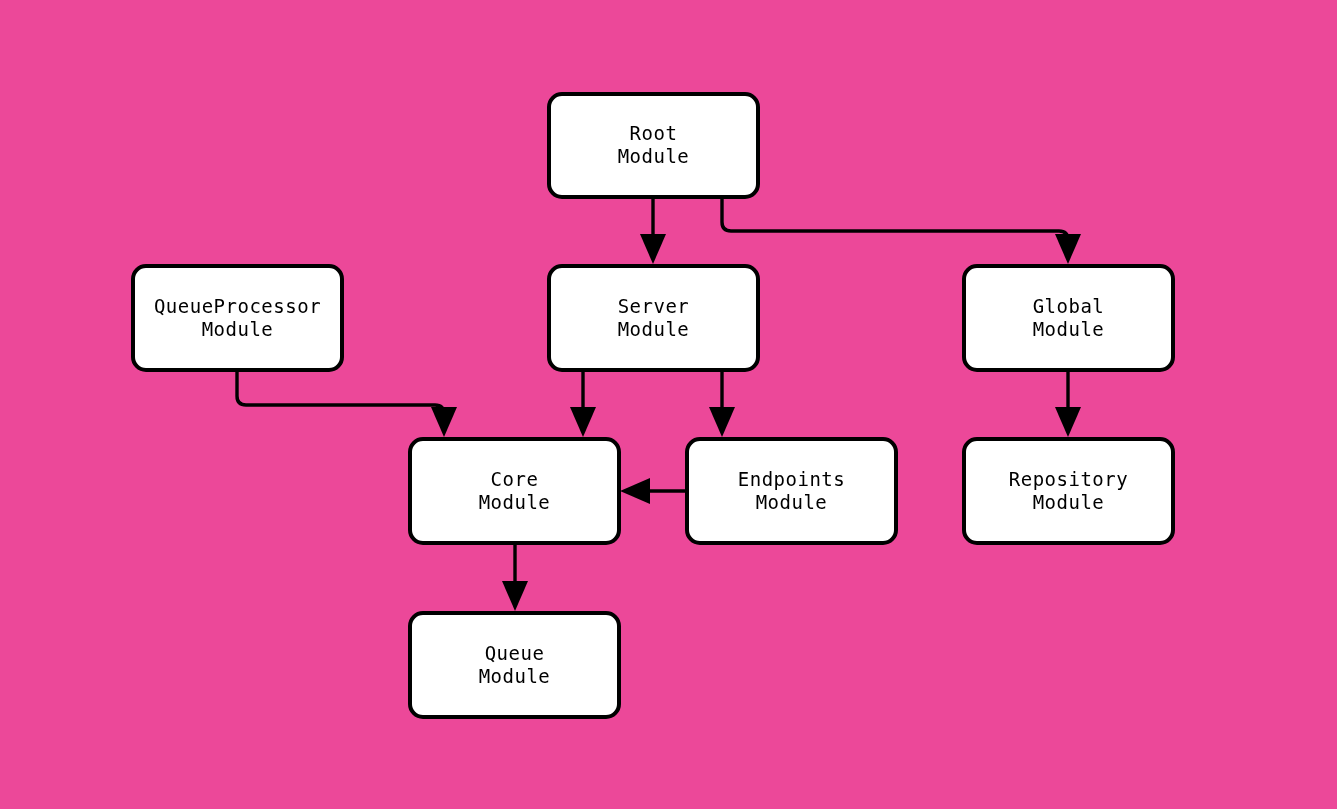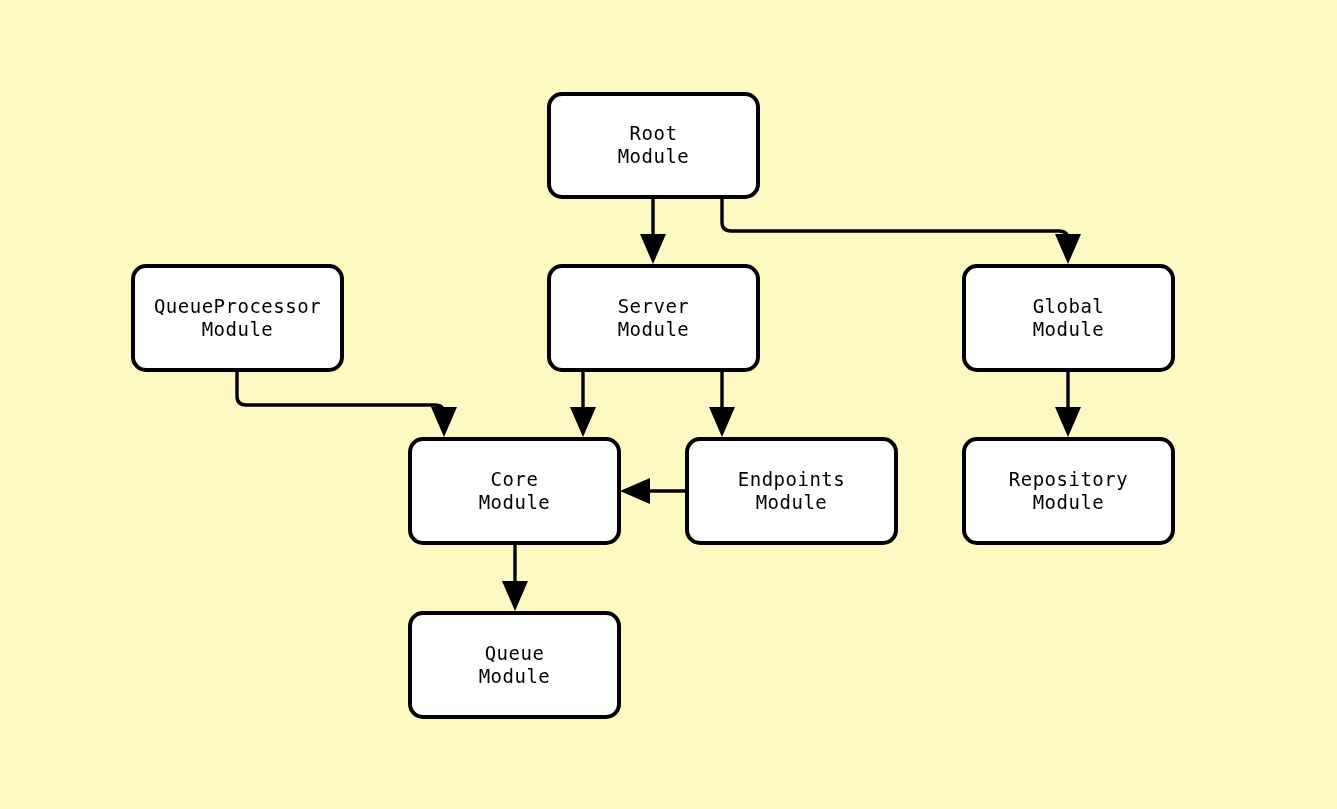--- a/index.html
+++ b/index.html
@@ -10,21 +10,21 @@
   body {
     width: 1337px;
     height: 809px;
     font-family: "DejaVu Sans Mono", monospace;
     overflow: hidden;
   }
   #diagram-root {
     position: relative;
     width: 1337px;
     height: 809px;
-    background: #fef9c3;
+    background: #ec4899;
   }
   svg#diagram-svg {
     display: block;
     width: 1337px;
     height: 809px;
   }
   .node-box {
     fill: #ffffff;
     stroke: #000000;
     stroke-width: 4;

